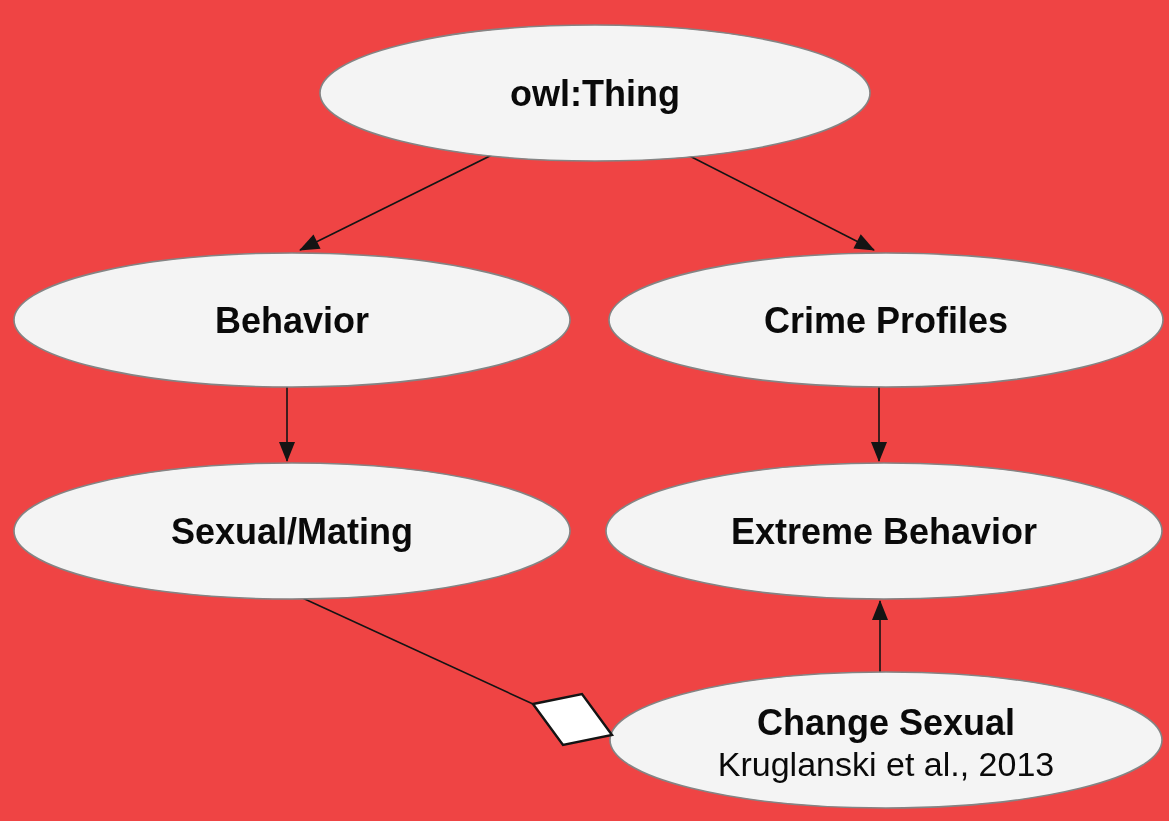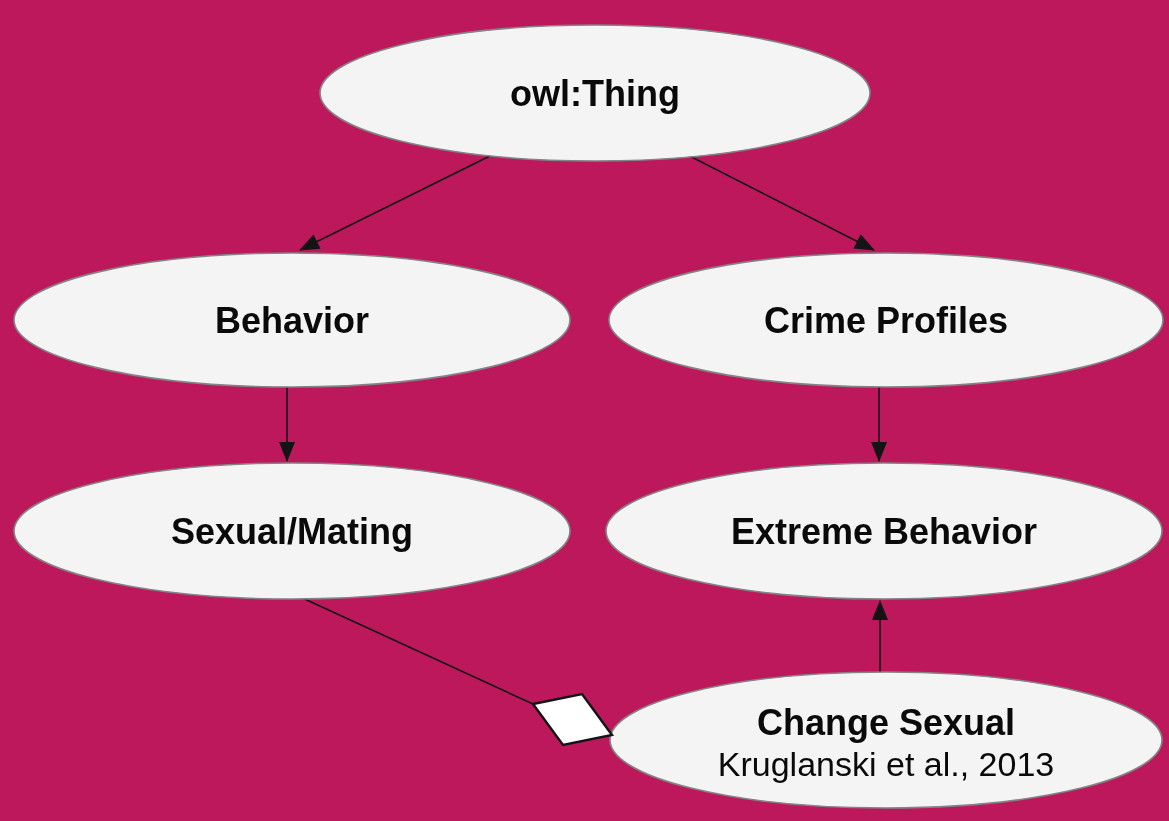--- a/index.html
+++ b/index.html
@@ -1,16 +1,16 @@
 <!DOCTYPE html>
 <html><head>
 <meta charset="utf-8">
 <style>
   html, body { margin: 0; padding: 0; background: #ffffff; }
-  .stage { position: relative; width: 1169px; height: 821px; background: #be185d; overflow: hidden; }
+  .stage { position: relative; width: 1169px; height: 821px; background: #ef4444; overflow: hidden; }
   svg { display: block; }
   .node-ellipse {
     fill: #f4f4f4;
     stroke: #848484;
     stroke-width: 1.6;
   }
   .edge {
     stroke: #141414;
     stroke-width: 1.6;
     fill: none;

